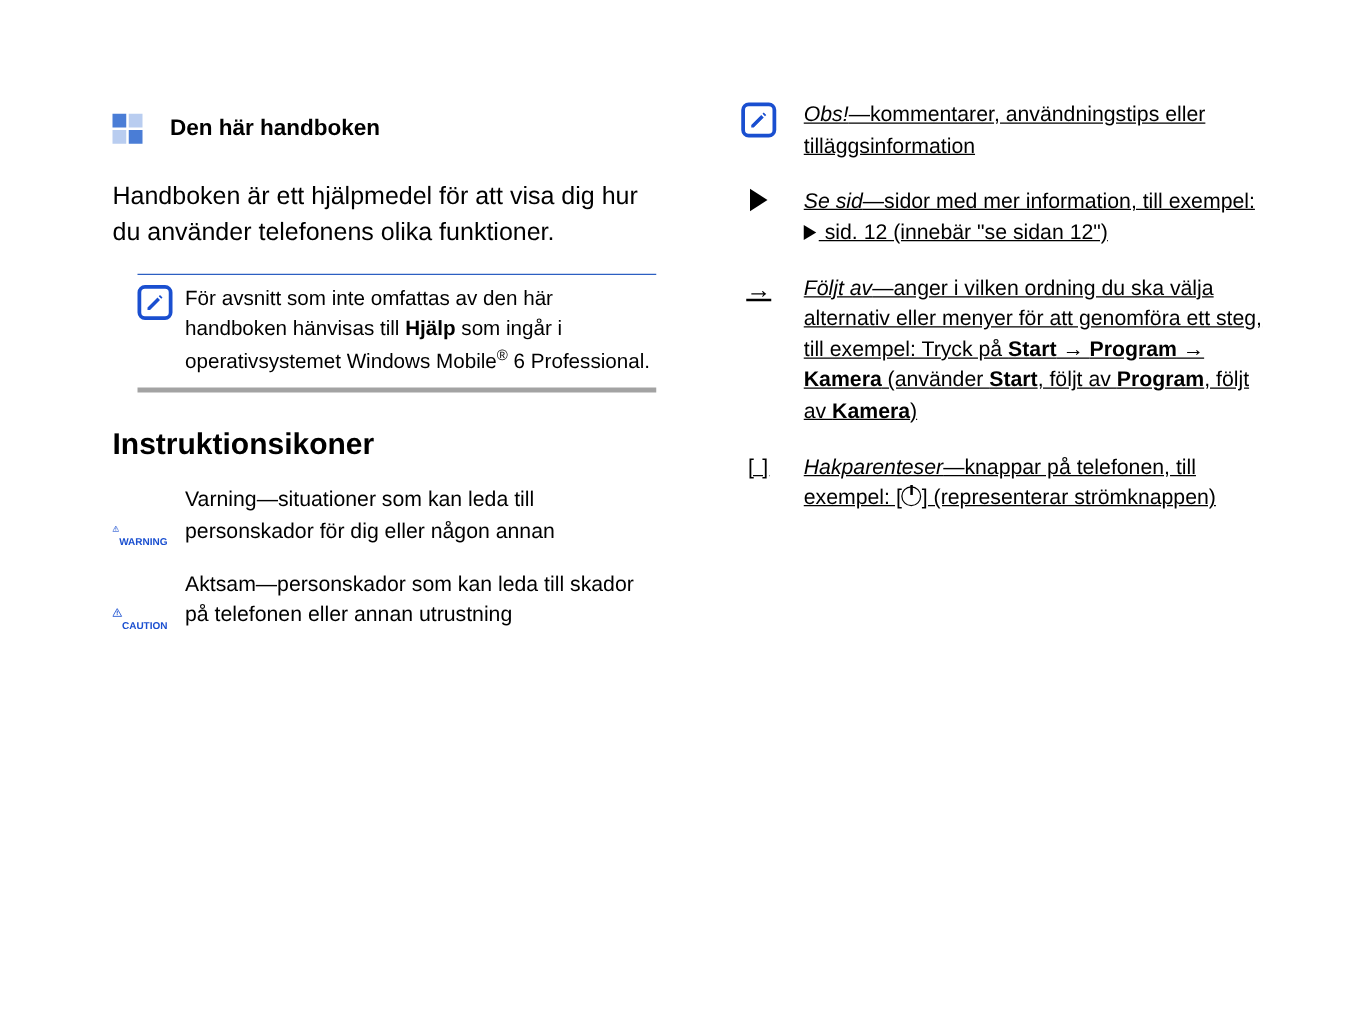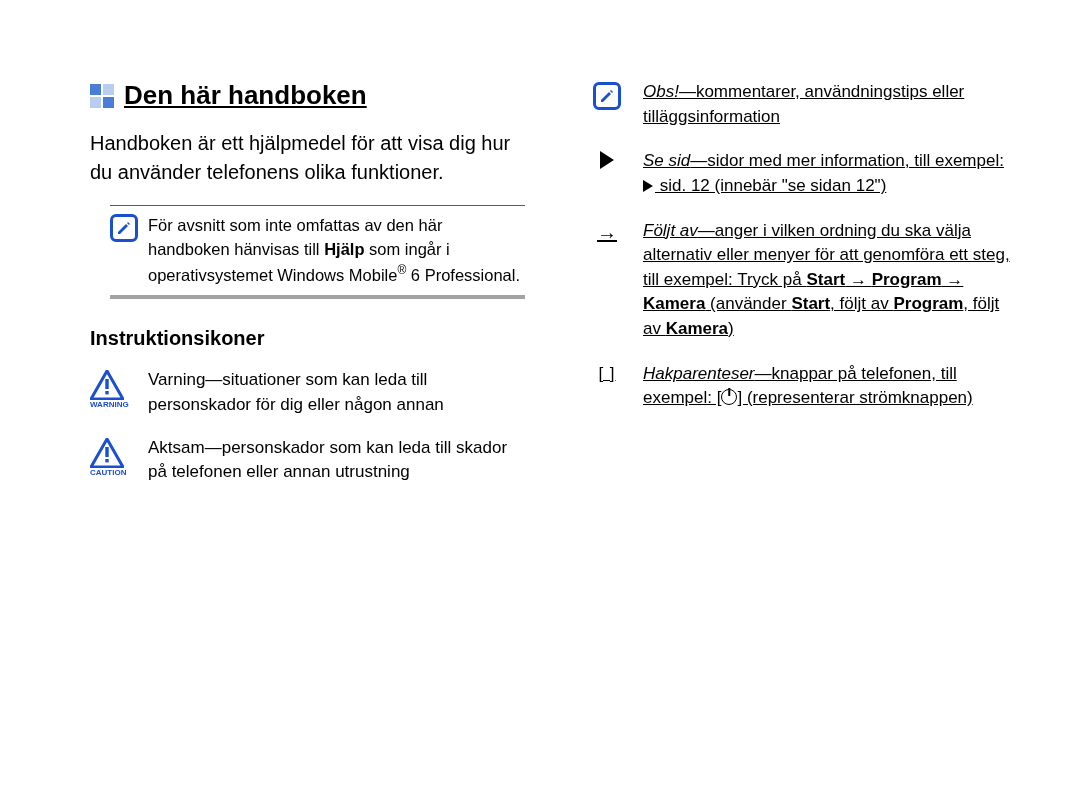--- a/index.html
+++ b/index.html
@@ -36,27 +36,26 @@
     gap: 2px;
   }
   .heading-icon div {
     background: #4a7dd6;
   }
   .heading-icon div:nth-child(2),
   .heading-icon div:nth-child(3) {
     background: #b9cdf0;
   }
   h1 {
-    font-size: 26px;
-    margin: 0;
+    font-size: 18px;
+    margin: 12px;
     font-weight: bold;
-    text-decoration: underline;
   }
   h2 {
-    font-size: 20px;
+    font-size: 24px;
     margin: 28px 0 12px 0;
     font-weight: bold;
   }
   p.intro {
     font-size: 20px;
     line-height: 1.45;
     margin: 0 0 18px 0;
   }
   .note-block {
     border-top: 1px solid #2c5fc2;
@@ -89,22 +88,22 @@
   }
   .icon-item {
     display: flex;
     gap: 14px;
     margin-bottom: 18px;
   }
   .icon-cell {
     width: 44px;
     flex-shrink: 0;
     display: flex;
-    flex-direction: column;
-    align-items: flex-start;
+    flex-direction: row;
+    align-items: flex-end;
     font-size: 8px;
     font-weight: bold;
     color: #1a4fd0;
     padding-top: 2px;
   }
   .tri-svg { display:block; }
   .icon-text {
     font-size: 17px;
     line-height: 1.45;
   }

